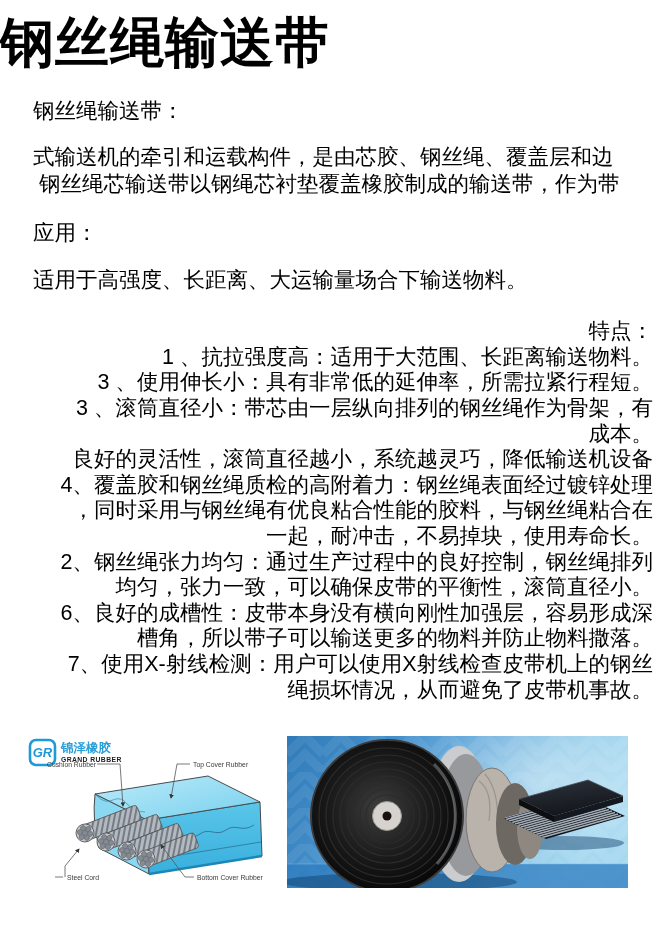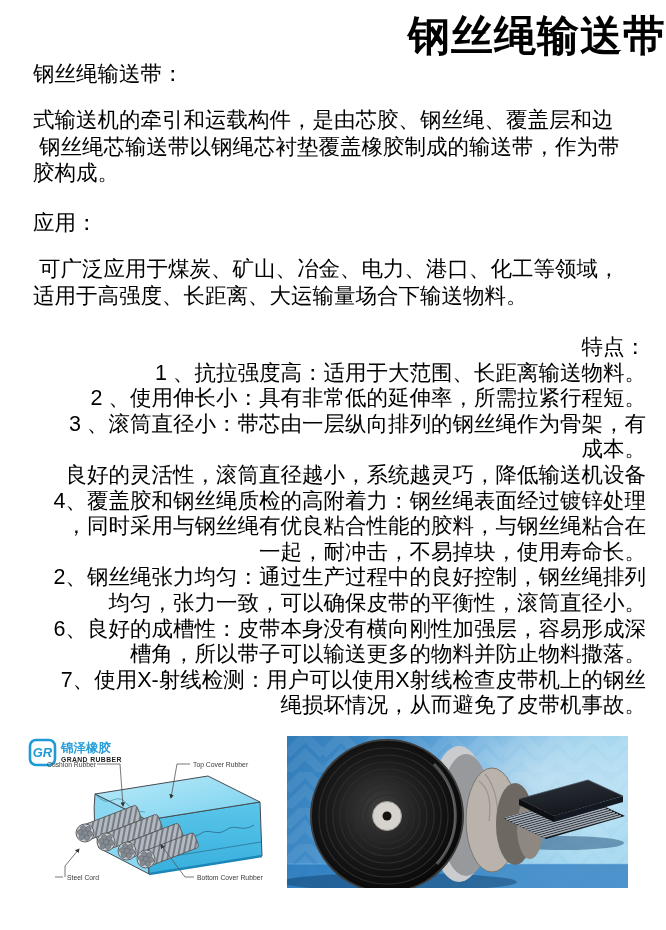--- a/index.html
+++ b/index.html
@@ -8,28 +8,29 @@
     width:666px;height:930px;
     margin:0 auto;
     background:#ffffff;
     color:#000;
     font-family:"Liberation Sans",sans-serif;
     overflow:hidden;
   }
   .title{
     margin:0;
     padding-top:11px;
-    text-align:right;
-    font-size:42px;
+    text-align:left;
+    font-size:54px;
     font-weight:bold;
     line-height:1.18;
     letter-spacing:1px;
   }
   .body{
-    padding:0 20px 0 33px;
+    margin-top:23px;
+    padding:0 13px 0 33px;
     font-size:21.5px;
   }
   .block{margin-top:20px;}
   .body .block:first-child{margin-top:0;}
   .block-application-heading{margin-top:23px;}
   .block-features{margin-top:26px;text-align:right;}
   .line{
     white-space:pre;
     line-height:26.5px;
   }
@@ -50,33 +51,31 @@
 
   <h1 class="title">钢丝绳输送带</h1>
 
   <div class="body" id="body-blocks">
       <div class="block block-lead-heading">
         <div class="line">钢丝绳输送带：</div>
       </div>
       <div class="block block-lead-paragraph">
         <div class="line">式输送机的牵引和运载构件，是由芯胶、钢丝绳、覆盖层和边</div>
         <div class="line"> 钢丝绳芯输送带以钢绳芯衬垫覆盖橡胶制成的输送带，作为带</div>
-        <div class="line">胶构成。</div>
       </div>
       <div class="block block-application-heading">
         <div class="line">应用：</div>
       </div>
       <div class="block block-application-paragraph">
-        <div class="line"> 可广泛应用于煤炭、矿山、冶金、电力、港口、化工等领域，</div>
         <div class="line">适用于高强度、长距离、大运输量场合下输送物料。</div>
       </div>
       <div class="block block-features">
         <div class="line">特点：</div>
         <div class="line">1 、抗拉强度高：适用于大范围、长距离输送物料。</div>
-        <div class="line">2 、使用伸长小：具有非常低的延伸率，所需拉紧行程短。</div>
+        <div class="line">3 、使用伸长小：具有非常低的延伸率，所需拉紧行程短。</div>
         <div class="line">3 、滚筒直径小：带芯由一层纵向排列的钢丝绳作为骨架，有</div>
         <div class="line">成本。</div>
         <div class="line">良好的灵活性，滚筒直径越小，系统越灵巧，降低输送机设备</div>
         <div class="line">4、覆盖胶和钢丝绳质检的高附着力：钢丝绳表面经过镀锌处理</div>
         <div class="line">，同时采用与钢丝绳有优良粘合性能的胶料，与钢丝绳粘合在</div>
         <div class="line">一起，耐冲击，不易掉块，使用寿命长。</div>
         <div class="line">2、钢丝绳张力均匀：通过生产过程中的良好控制，钢丝绳排列</div>
         <div class="line">均匀，张力一致，可以确保皮带的平衡性，滚筒直径小。</div>
         <div class="line">6、良好的成槽性：皮带本身没有横向刚性加强层，容易形成深</div>
         <div class="line">槽角，所以带子可以输送更多的物料并防止物料撒落。</div>

